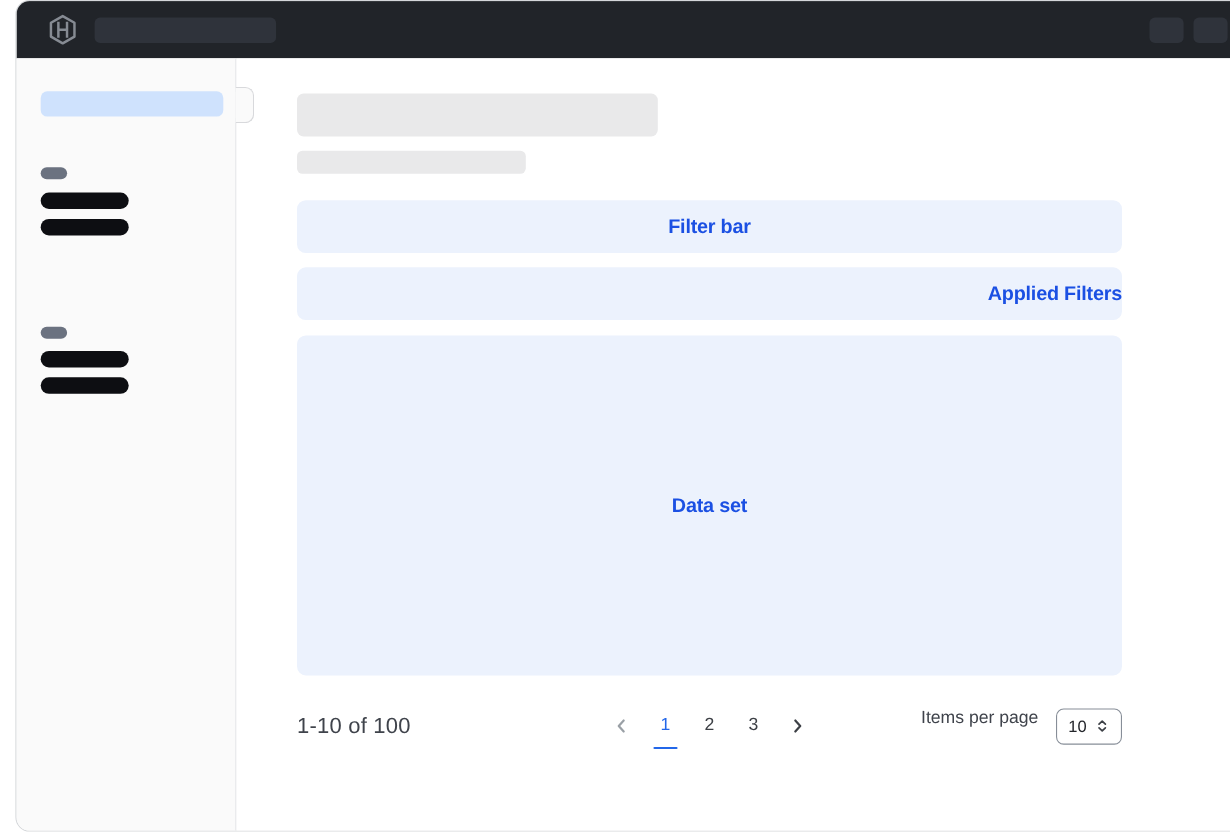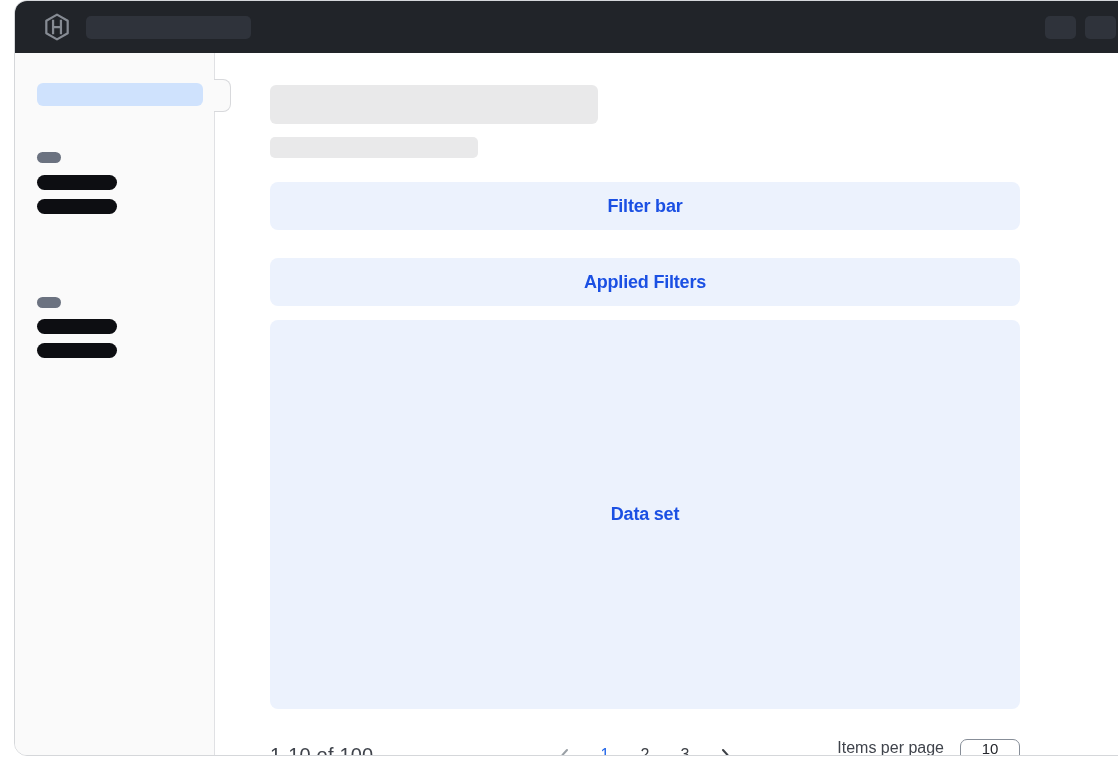--- a/index.html
+++ b/index.html
@@ -46,43 +46,43 @@
   
   .main { position:relative; flex:1; background:#ffffff; padding:32px 0 0 55px; }
   .content { width:750px; }
   .skel-title { width:328px; height:39px; border-radius:6px; background:var(--skeleton-gray); }
   .skel-subtitle { width:208px; height:21px; border-radius:5px; background:var(--skeleton-gray); margin-top:13px; }
   .panel {
     background:var(--panel-bg); border-radius:8px; display:flex; align-items:center; justify-content:center;
     color:var(--accent-blue); font-weight:bold; font-size:18px; letter-spacing:-0.2px;
   }
   .panel.filter { margin-top:24px; height:48px; }
-  .panel.applied { margin-top:28px; height:48px; }
-  .panel.dataset { margin-top:14px; height:389px; }
+  .panel.applied { margin-top:13px; height:48px;justify-content:flex-end; }
+  .panel.dataset { margin-top:14px; height:309px; }
   
   .pager { margin-top:28px; height:36px; display:flex; align-items:center; }
   .pager-info { flex:1; font-size:20px; color:#3f434b; letter-spacing:0.2px; }
   .pager-nav { display:flex; align-items:center; gap:16px; }
   .pg-btn { width:24px; height:24px; display:flex; align-items:center; justify-content:center; }
   .pg-btn.prev { color:#9aa0a6; }
   .pg-btn.next { color:#3d4046; }
   .page {
     position:relative; width:24px; text-align:center; font-size:16px; color:#3d4046; cursor:default;
   }
   .page.active { color:var(--active-page-blue); }
   .page.active::after {
     content:""; position:absolute; left:50%; transform:translateX(-50%); bottom:-12px;
     width:22px; height:2.5px; border-radius:2px; background:var(--active-page-blue);
   }
   .pager-right { flex:1; display:flex; align-items:flex-start; justify-content:flex-end; gap:16px; }
   .ipp-label { font-size:16px; color:#3f434b; }
   .ipp-select {
     width:60px; height:33px; border:1px solid #878e98; border-radius:7px; background:#ffffff;
     display:flex; align-items:center; justify-content:center; gap:7px;
-    font-size:15px; color:#24262b;flex-direction:column;
+    font-size:15px; color:#24262b;
   }
   .ipp-select svg { color:#3d4046; }
 </style>
 </head>
 <body>
 
 <div class="window">
 
   <div class="topbar">
     <svg class="logo" viewBox="0 0 32 32" fill="none" stroke="currentColor" stroke-width="2.4">

